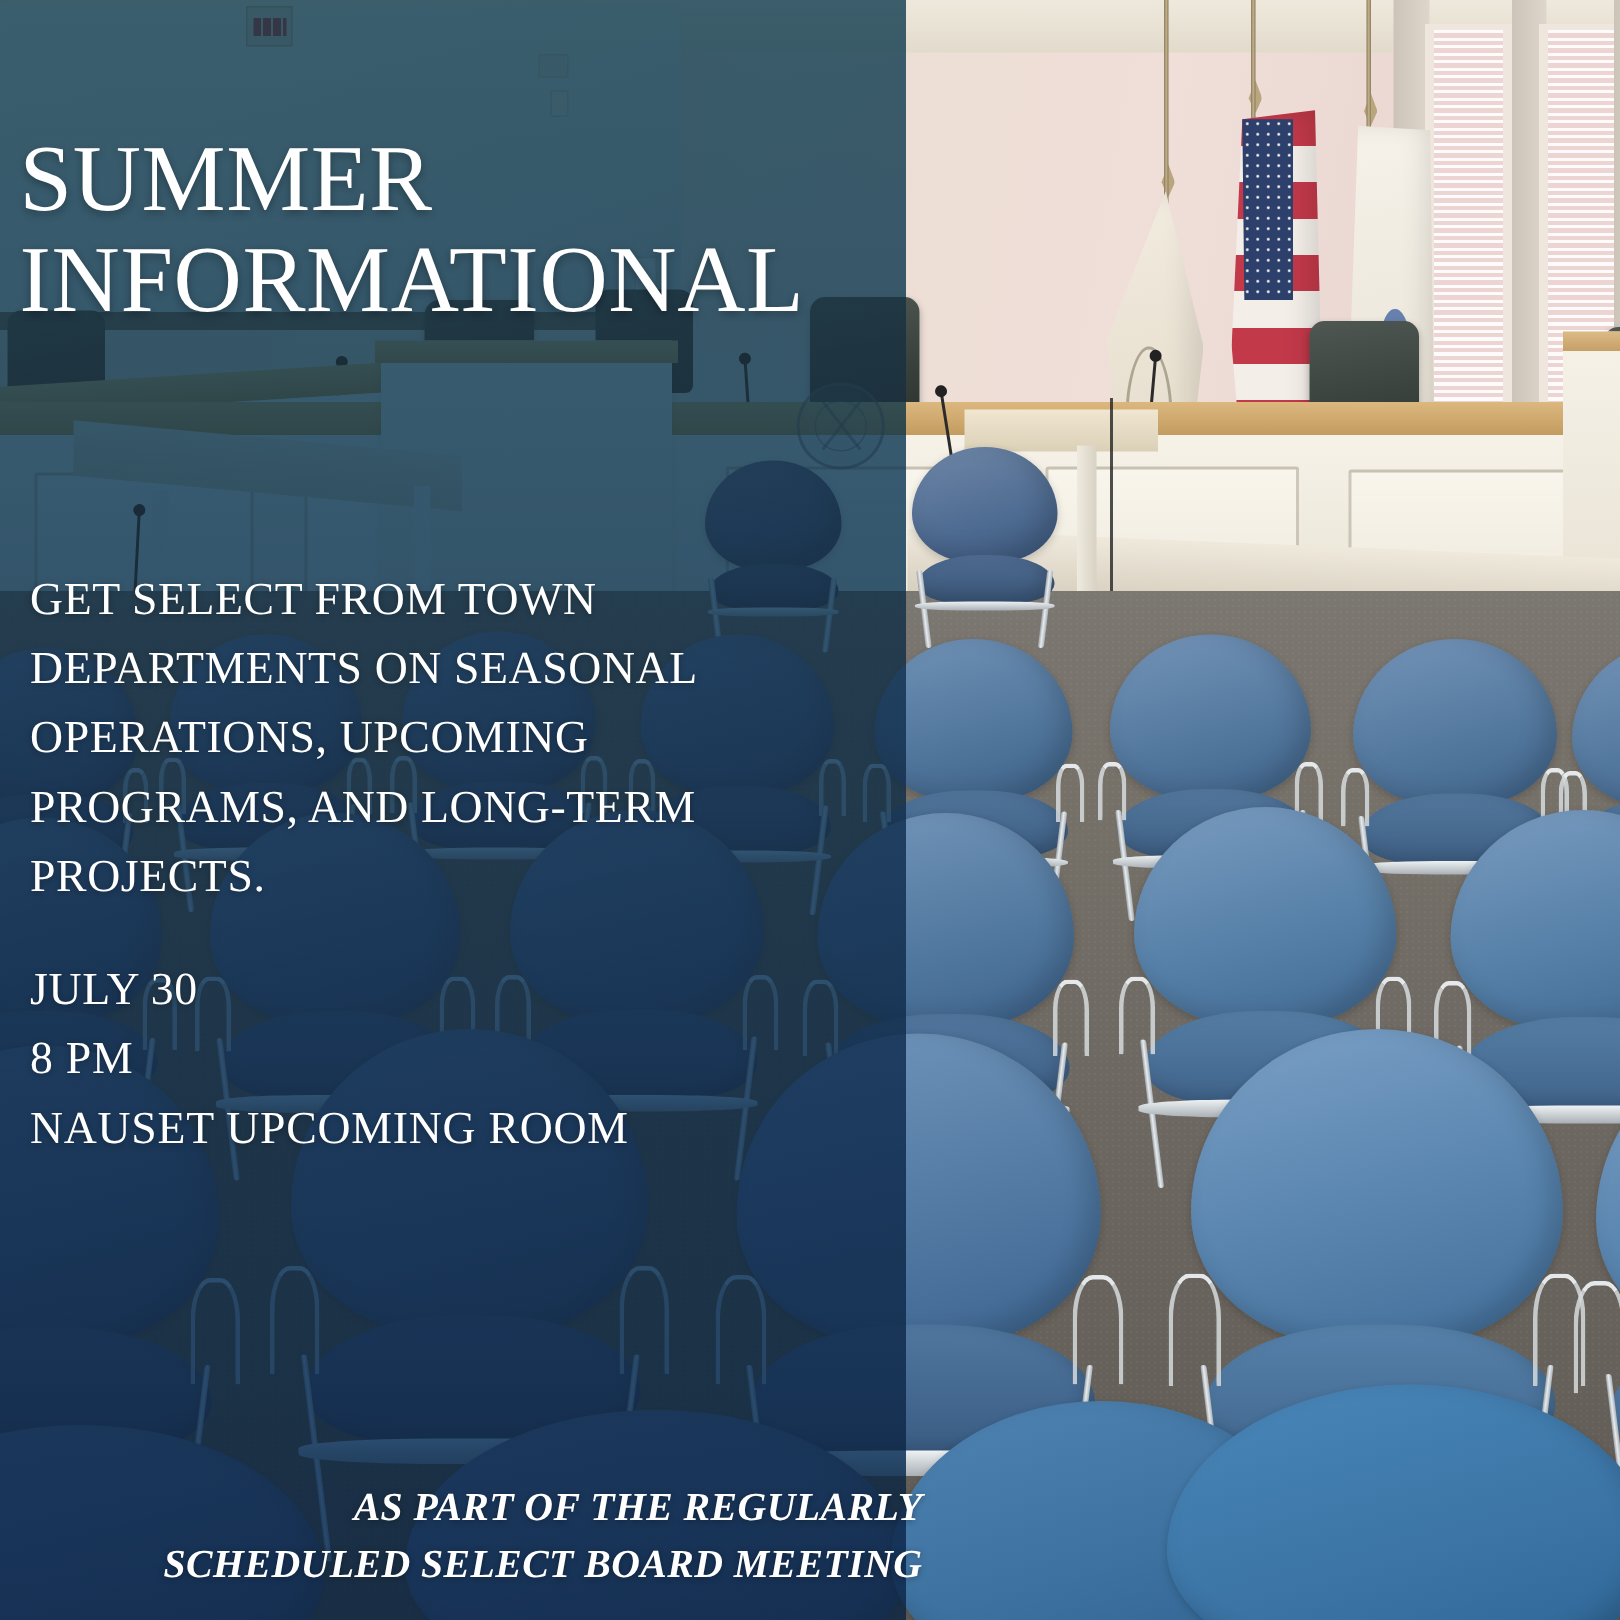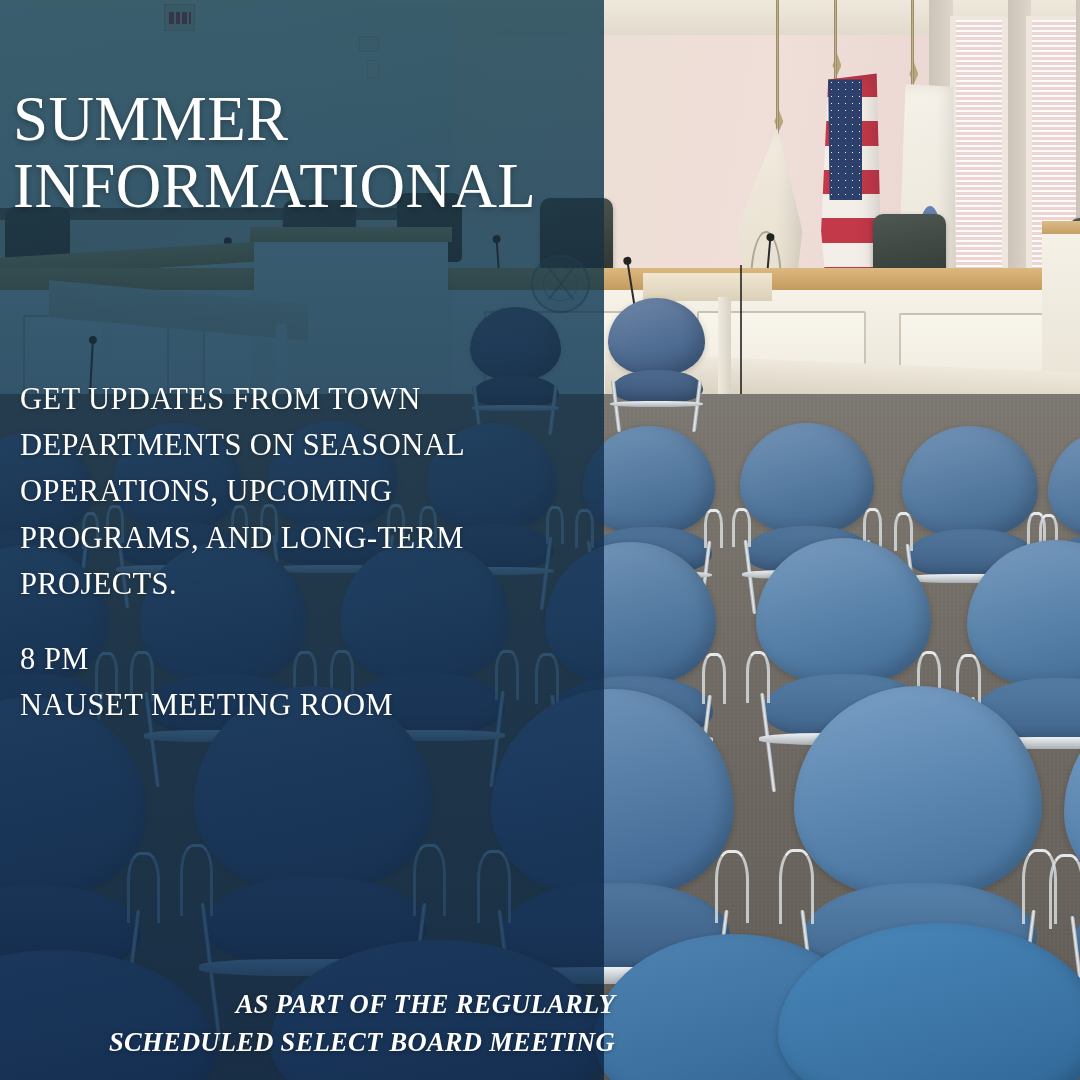--- a/index.html
+++ b/index.html
@@ -641,25 +641,26 @@
   <div class="tint"></div>
   <div class="tint2"></div>
 
   <div class="text-layer">
 
     <h1 class="title">
       <span class="ln">SUMMER</span>
       <span class="ln">INFORMATIONAL</span>
     </h1>
 
-    <p class="body-copy">GET UPDATES FROM TOWN DEPARTMENTS ON SEASONAL OPERATIONS, UPCOMING PROGRAMS, AND LONG-TERM PROJECTS.</p>
+    <p class="body-copy">GET SELECT FROM TOWN DEPARTMENTS ON SEASONAL OPERATIONS, UPCOMING PROGRAMS, AND LONG-TERM PROJECTS.</p>
 
     <div class="details">
+      <span>JULY 30</span>
       <span>8 PM</span>
-      <span>NAUSET MEETING ROOM</span>
+      <span>NAUSET UPCOMING ROOM</span>
     </div>
 
     <div class="footnote">
       <span>AS PART OF THE REGULARLY</span>
       <span>SCHEDULED SELECT BOARD MEETING</span>
     </div>
 
   </div>
 </div>
 

